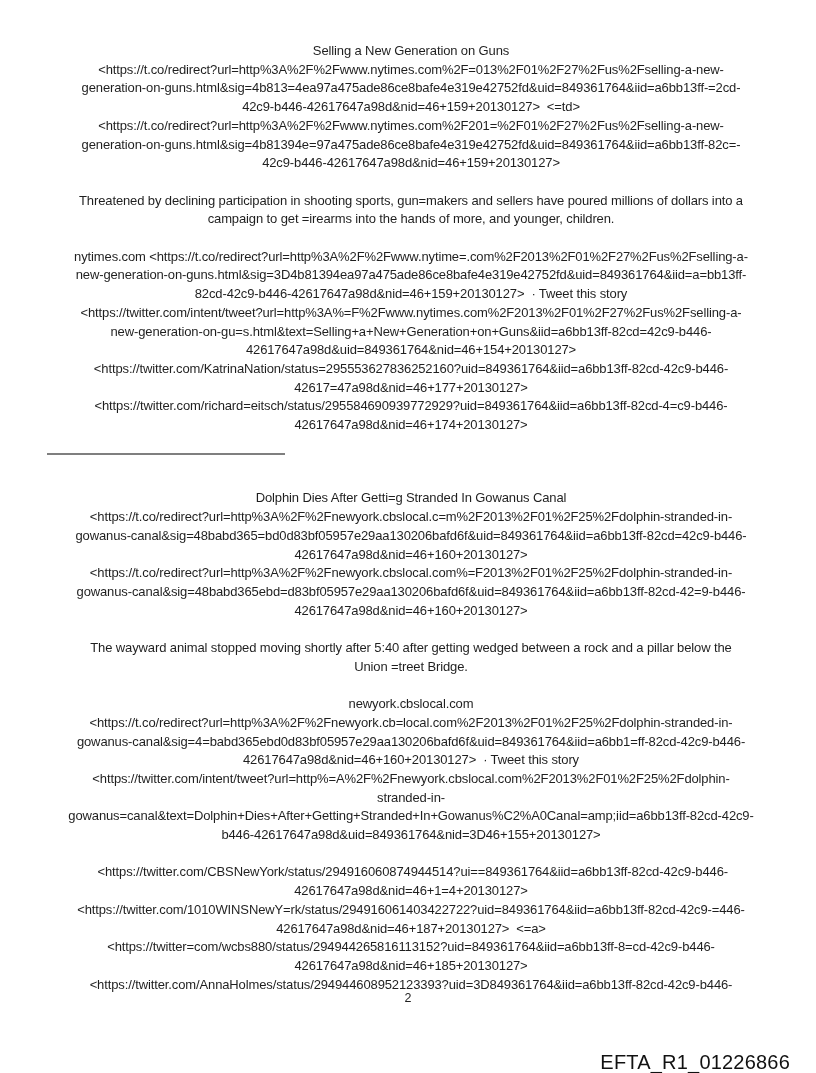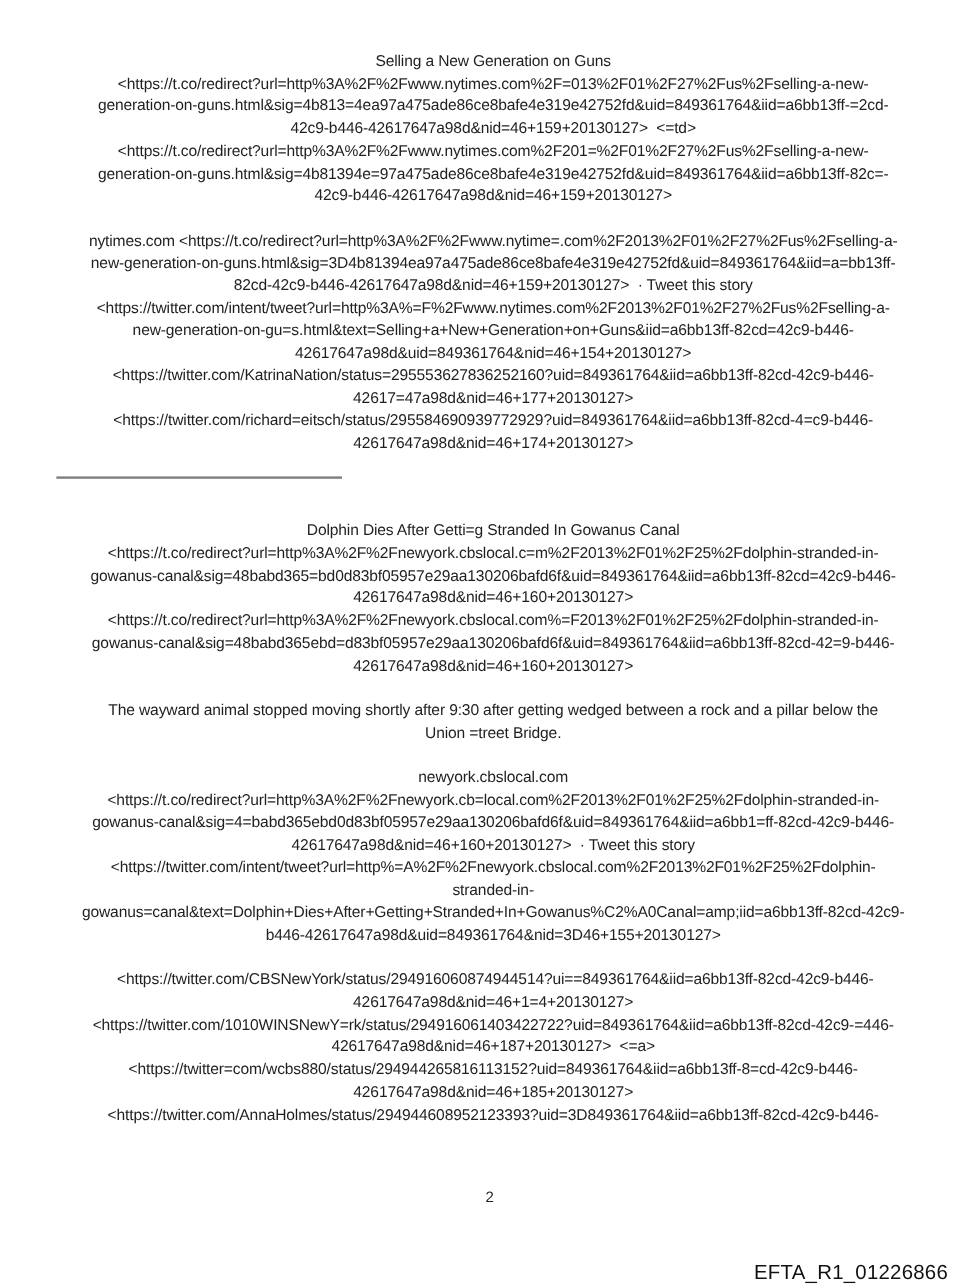--- a/index.html
+++ b/index.html
@@ -38,57 +38,59 @@
     left: 0;
     width: 816px;
     text-align: center;
     font-size: 12.5px;
     color: #1f1f1f;
   }
   .bates-number {
     position: absolute;
     top: 1051px;
     right: 26px;
-    font-size: 17px;
+    font-size: 20px;
     letter-spacing: 0.2px;
     color: #111111;
     text-align: center;
   }
 </style>
 </head>
 <body>
 
 <div class="page">
   <div class="content">
     <div class="block">Selling a New Generation on Guns
 &lt;https://t.co/redirect?url=http%3A%2F%2Fwww.nytimes.com%2F=013%2F01%2F27%2Fus%2Fselling-a-new-
 generation-on-guns.html&amp;sig=4b813=4ea97a475ade86ce8bafe4e319e42752fd&amp;uid=849361764&amp;iid=a6bb13ff-=2cd-
 42c9-b446-42617647a98d&amp;nid=46+159+20130127&gt;  &lt;=td&gt;
 &lt;https://t.co/redirect?url=http%3A%2F%2Fwww.nytimes.com%2F201=%2F01%2F27%2Fus%2Fselling-a-new-
 generation-on-guns.html&amp;sig=4b81394e=97a475ade86ce8bafe4e319e42752fd&amp;uid=849361764&amp;iid=a6bb13ff-82c=-
 42c9-b446-42617647a98d&amp;nid=46+159+20130127&gt;</div>
+    <div class="block">Threatened by declining participation in shooting sports, gun=makers and sellers have poured millions of dollars into a
+campaign to get =irearms into the hands of more, and younger, children.</div>
     <div class="block">nytimes.com &lt;https://t.co/redirect?url=http%3A%2F%2Fwww.nytime=.com%2F2013%2F01%2F27%2Fus%2Fselling-a-
 new-generation-on-guns.html&amp;sig=3D4b81394ea97a475ade86ce8bafe4e319e42752fd&amp;uid=849361764&amp;iid=a=bb13ff-
 82cd-42c9-b446-42617647a98d&amp;nid=46+159+20130127&gt;  · Tweet this story
 &lt;https://twitter.com/intent/tweet?url=http%3A%=F%2Fwww.nytimes.com%2F2013%2F01%2F27%2Fus%2Fselling-a-
 new-generation-on-gu=s.html&amp;text=Selling+a+New+Generation+on+Guns&amp;iid=a6bb13ff-82cd=42c9-b446-
 42617647a98d&amp;uid=849361764&amp;nid=46+154+20130127&gt;
 &lt;https://twitter.com/KatrinaNation/status=295553627836252160?uid=849361764&amp;iid=a6bb13ff-82cd-42c9-b446-
 42617=47a98d&amp;nid=46+177+20130127&gt;
 &lt;https://twitter.com/richard=eitsch/status/295584690939772929?uid=849361764&amp;iid=a6bb13ff-82cd-4=c9-b446-
 42617647a98d&amp;nid=46+174+20130127&gt;</div>
     <div class="divider"></div>
     <div class="block">Dolphin Dies After Getti=g Stranded In Gowanus Canal
 &lt;https://t.co/redirect?url=http%3A%2F%2Fnewyork.cbslocal.c=m%2F2013%2F01%2F25%2Fdolphin-stranded-in-
 gowanus-canal&amp;sig=48babd365=bd0d83bf05957e29aa130206bafd6f&amp;uid=849361764&amp;iid=a6bb13ff-82cd=42c9-b446-
 42617647a98d&amp;nid=46+160+20130127&gt;
 &lt;https://t.co/redirect?url=http%3A%2F%2Fnewyork.cbslocal.com%=F2013%2F01%2F25%2Fdolphin-stranded-in-
 gowanus-canal&amp;sig=48babd365ebd=d83bf05957e29aa130206bafd6f&amp;uid=849361764&amp;iid=a6bb13ff-82cd-42=9-b446-
 42617647a98d&amp;nid=46+160+20130127&gt;</div>
-    <div class="block">The wayward animal stopped moving shortly after 9:30 after getting wedged between a rock and a pillar below the
+    <div class="block">The wayward animal stopped moving shortly after 5:40 after getting wedged between a rock and a pillar below the
 Union =treet Bridge.</div>
     <div class="block">newyork.cbslocal.com
 &lt;https://t.co/redirect?url=http%3A%2F%2Fnewyork.cb=local.com%2F2013%2F01%2F25%2Fdolphin-stranded-in-
 gowanus-canal&amp;sig=4=babd365ebd0d83bf05957e29aa130206bafd6f&amp;uid=849361764&amp;iid=a6bb1=ff-82cd-42c9-b446-
 42617647a98d&amp;nid=46+160+20130127&gt;  · Tweet this story
 &lt;https://twitter.com/intent/tweet?url=http%=A%2F%2Fnewyork.cbslocal.com%2F2013%2F01%2F25%2Fdolphin-
 stranded-in-
 gowanus=canal&amp;text=Dolphin+Dies+After+Getting+Stranded+In+Gowanus%C2%A0Canal=amp;iid=a6bb13ff-82cd-42c9-
 b446-42617647a98d&amp;uid=849361764&amp;nid=3D46+155+20130127&gt;</div>
     <div class="block"> &lt;https://twitter.com/CBSNewYork/status/294916060874944514?ui==849361764&amp;iid=a6bb13ff-82cd-42c9-b446-

